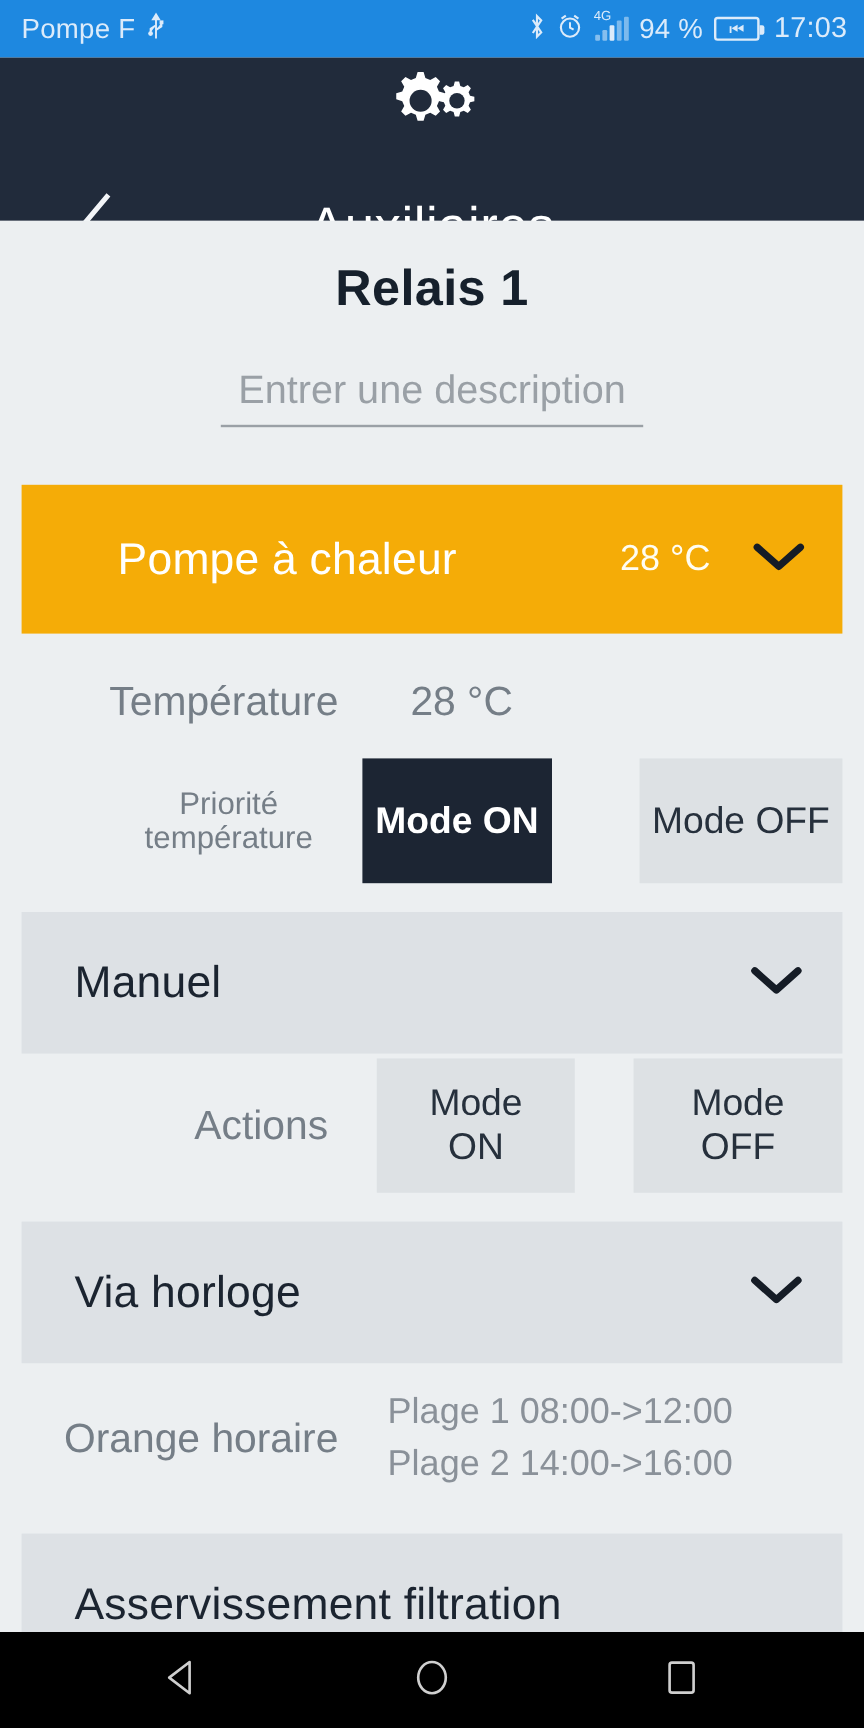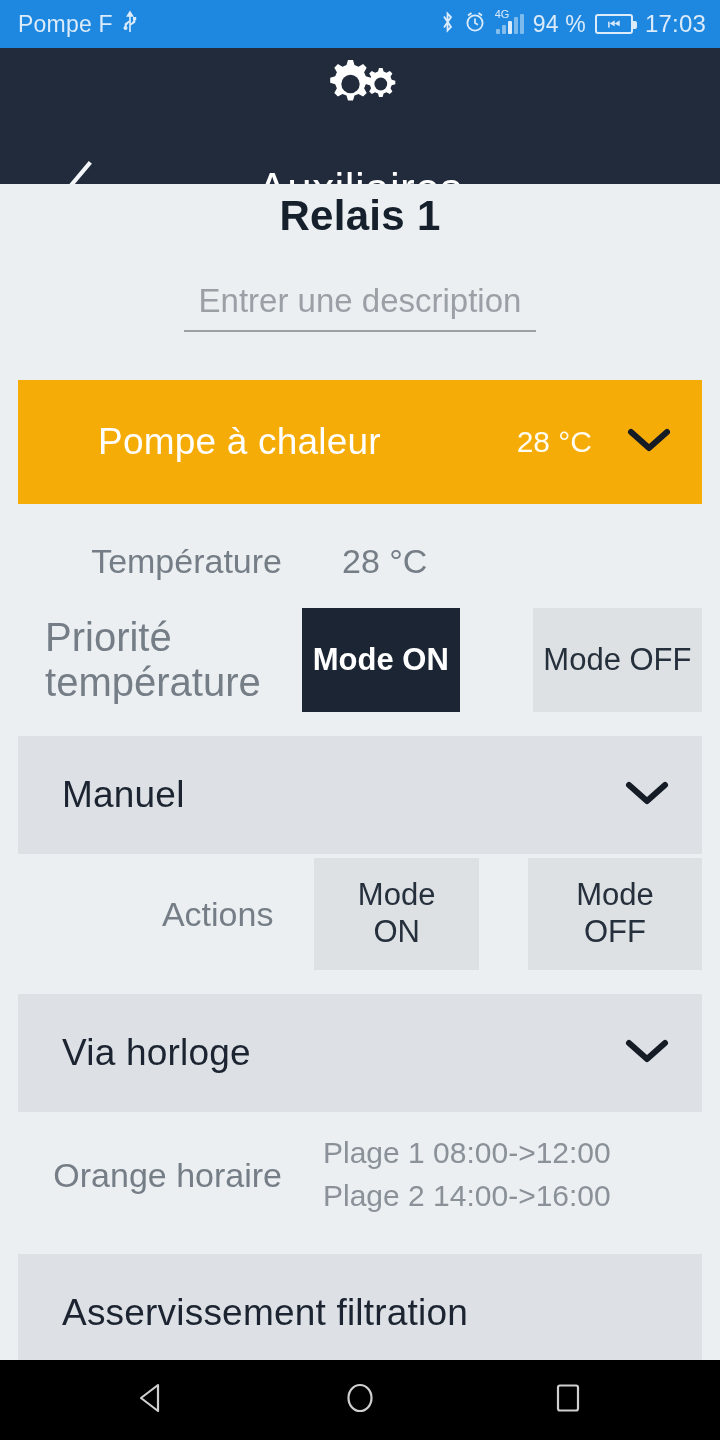--- a/index.html
+++ b/index.html
@@ -52,21 +52,21 @@
   .apptitle {
     position:absolute; left:0; right:0; top:116px; text-align:center;
     color:#FFFFFF; font-size:44px; font-weight:400; letter-spacing:.4px;
   }
 
   
   .content { position:absolute; left:0; top:184px; right:0; bottom:80px; background:#ECEFF1; }
 
   .page-title {
     text-align:center; font-size:42px; font-weight:bold; color:#16202C;
-    padding-top:8px; letter-spacing:.3px;
+    padding-top:32px; letter-spacing:.3px;
   }
 
   .desc-wrap { display:flex; justify-content:center; margin-top:42px; }
   .desc-input {
     width:352px; border:none; border-bottom:2px solid #9AA0A6; background:transparent;
     font-family:"Liberation Sans", sans-serif; font-size:33px; color:#5F6368;
     text-align:center; padding:0 0 10px 0; outline:none;
   }
   .desc-input::placeholder { color:#9AA0A6; opacity:1; }
 
@@ -87,21 +87,21 @@
   .row-temp { margin-top:14px; height:86px; }
   .row-label-left {
     width:264px; text-align:right; color:#757E87; font-size:34px; padding-right:0;
     line-height:1.18;
   }
   .row-gap { width:34px; }
   .row-value { color:#757E87; font-size:34px; }
 
   .row-prio { margin-top:4px; height:104px; align-items:stretch; }
   .prio-label {
-    width:264px; text-align:left; color:#757E87; font-size:40px;
+    width:264px; text-align:center; color:#757E87; font-size:26px;
     display:flex; align-items:center; justify-content:flex-end; line-height:1.12;
   }
   .btn {
     display:flex; align-items:center; justify-content:center; text-align:center;
     font-size:31px; line-height:1.18; font-family:"Liberation Sans", sans-serif;
     border:none; cursor:pointer;
   }
   .btn-on-sel { background:#1C2533; color:#FFFFFF; font-weight:bold; }
   .btn-idle   { background:#DDE1E4; color:#26303C; }
 

